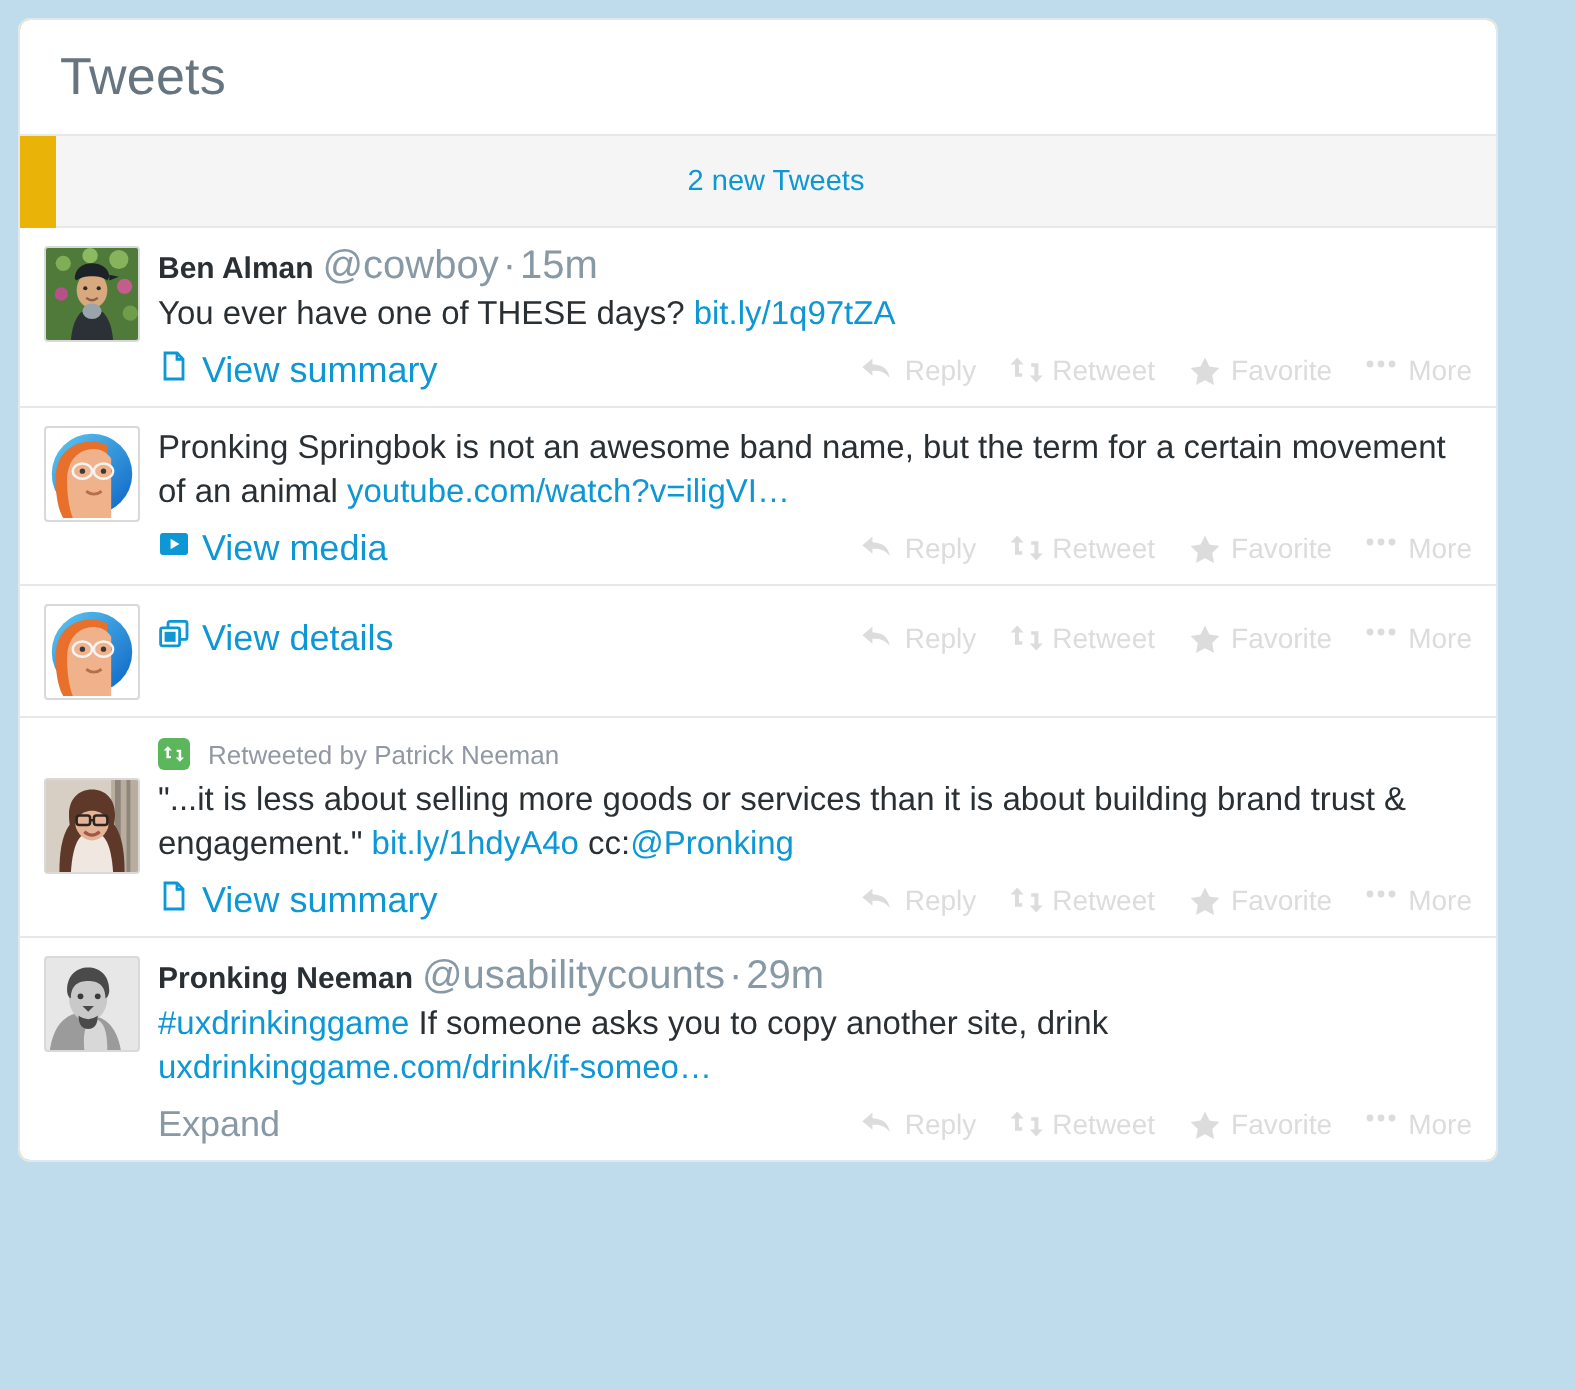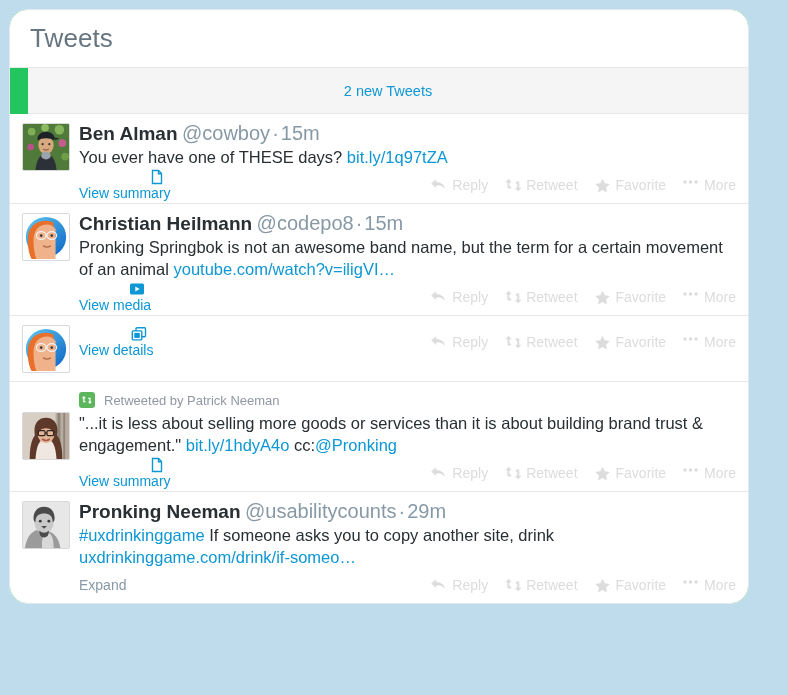--- a/index.html
+++ b/index.html
@@ -13,23 +13,23 @@
     background: #bfdcec;
     font-family: "Liberation Sans", sans-serif;
     -webkit-font-smoothing: antialiased;
   }
 
   .stream-card {
     position: absolute;
     left: 9px;
     top: 9px;
     width: 740px;
-    background: #22c55e;
+    background: #eab308;
     border: 1px solid #e1e8ed;
-    border-radius: 18px;
+    border-radius: 6px;
     overflow: hidden;
   }
 
   
   .stream-header {
     height: 58px;
     padding: 0 20px;
     display: flex;
     align-items: center;
     border-bottom: 1px solid #e8e8e8;
@@ -103,21 +103,21 @@
   .avatar svg { display: block; width: 100%; height: 100%; }
 
   .tweet-content { flex: 1 1 auto; min-width: 0; }
 
   .tweet-head {
     line-height: 20px;
     white-space: nowrap;
     margin-bottom: 1px;
   }
   .fullname {
-    font-size: 19px;
+    font-size: 15px;
     font-weight: bold;
     color: #292f33;
   }
   .username, .sep, .timestamp {
     font-size: 20px;
     color: #8899a6;
   }
   .sep { padding: 0 2px; }
 
   .tweet-text {
@@ -133,26 +133,25 @@
 
   
   .tweet-footer {
     display: flex;
     align-items: center;
     margin-top: 7px;
     height: 20px;
   }
   .expand-link {
     display: flex;
-    align-items: flex-end;
-    font-size: 14px;
+    align-items: flex-start;
+    font-size: 18px;
     color: #0d97d4;
     white-space: nowrap;
     cursor: pointer;
-    flex-direction: column;
   }
   .expand-link.plain { color: #8899a6; }
   .expand-icon {
     width: 16px; height: 16px;
     margin-right: 6px;
     flex: 0 0 auto;
     display: inline-block;
   }
 
   .actions {
@@ -280,21 +279,20 @@
               <ellipse cx="19" cy="22.5" rx="5" ry="4" fill="none" stroke="#f4f4f4" stroke-width="1.3"></ellipse>
               <ellipse cx="30" cy="22.5" rx="5" ry="4" fill="none" stroke="#f4f4f4" stroke-width="1.3"></ellipse>
               <path d="M24 22.5h1" stroke="#f4f4f4" stroke-width="1.3"></path>
               <circle cx="19" cy="22.5" r="1.4" fill="#3a3a3a"></circle>
               <circle cx="30" cy="22.5" r="1.4" fill="#3a3a3a"></circle>
               <path d="M21 33q4 3 8 0" stroke="#b5704a" stroke-width="1.5" fill="none"></path>
               <path d="M6 34c2 0 3 2 2 4" stroke="#e8702a" stroke-width="2.5" fill="none"></path>
             </svg>
           </div>
           <div class="tweet-content">
-            <div class="tweet-head"><span class="fullname">Christian Heilmann</span> <span class="username">@codepo8</span><span class="sep">·</span><span class="timestamp">15m</span></div>
             <div class="tweet-text"><span>Pronking Springbok is not an awesome band name, but the term for a certain movement of an animal </span><span class="link">youtube.com/watch?v=iligVI…</span></div>
             <div class="tweet-footer">
               <span class="expand-link">
                 <span class="expand-icon"><svg width="16" height="16" viewBox="0 0 16 16">
                     <rect x="1" y="2.5" width="14" height="11" rx="1.5" fill="#0d97d4"></rect>
                     <path d="M6.3 5.4l4.4 2.6-4.4 2.6z" fill="#ffffff"></path>
                   </svg></span>
                 <span>View media</span>
               </span>
               <div class="actions">

